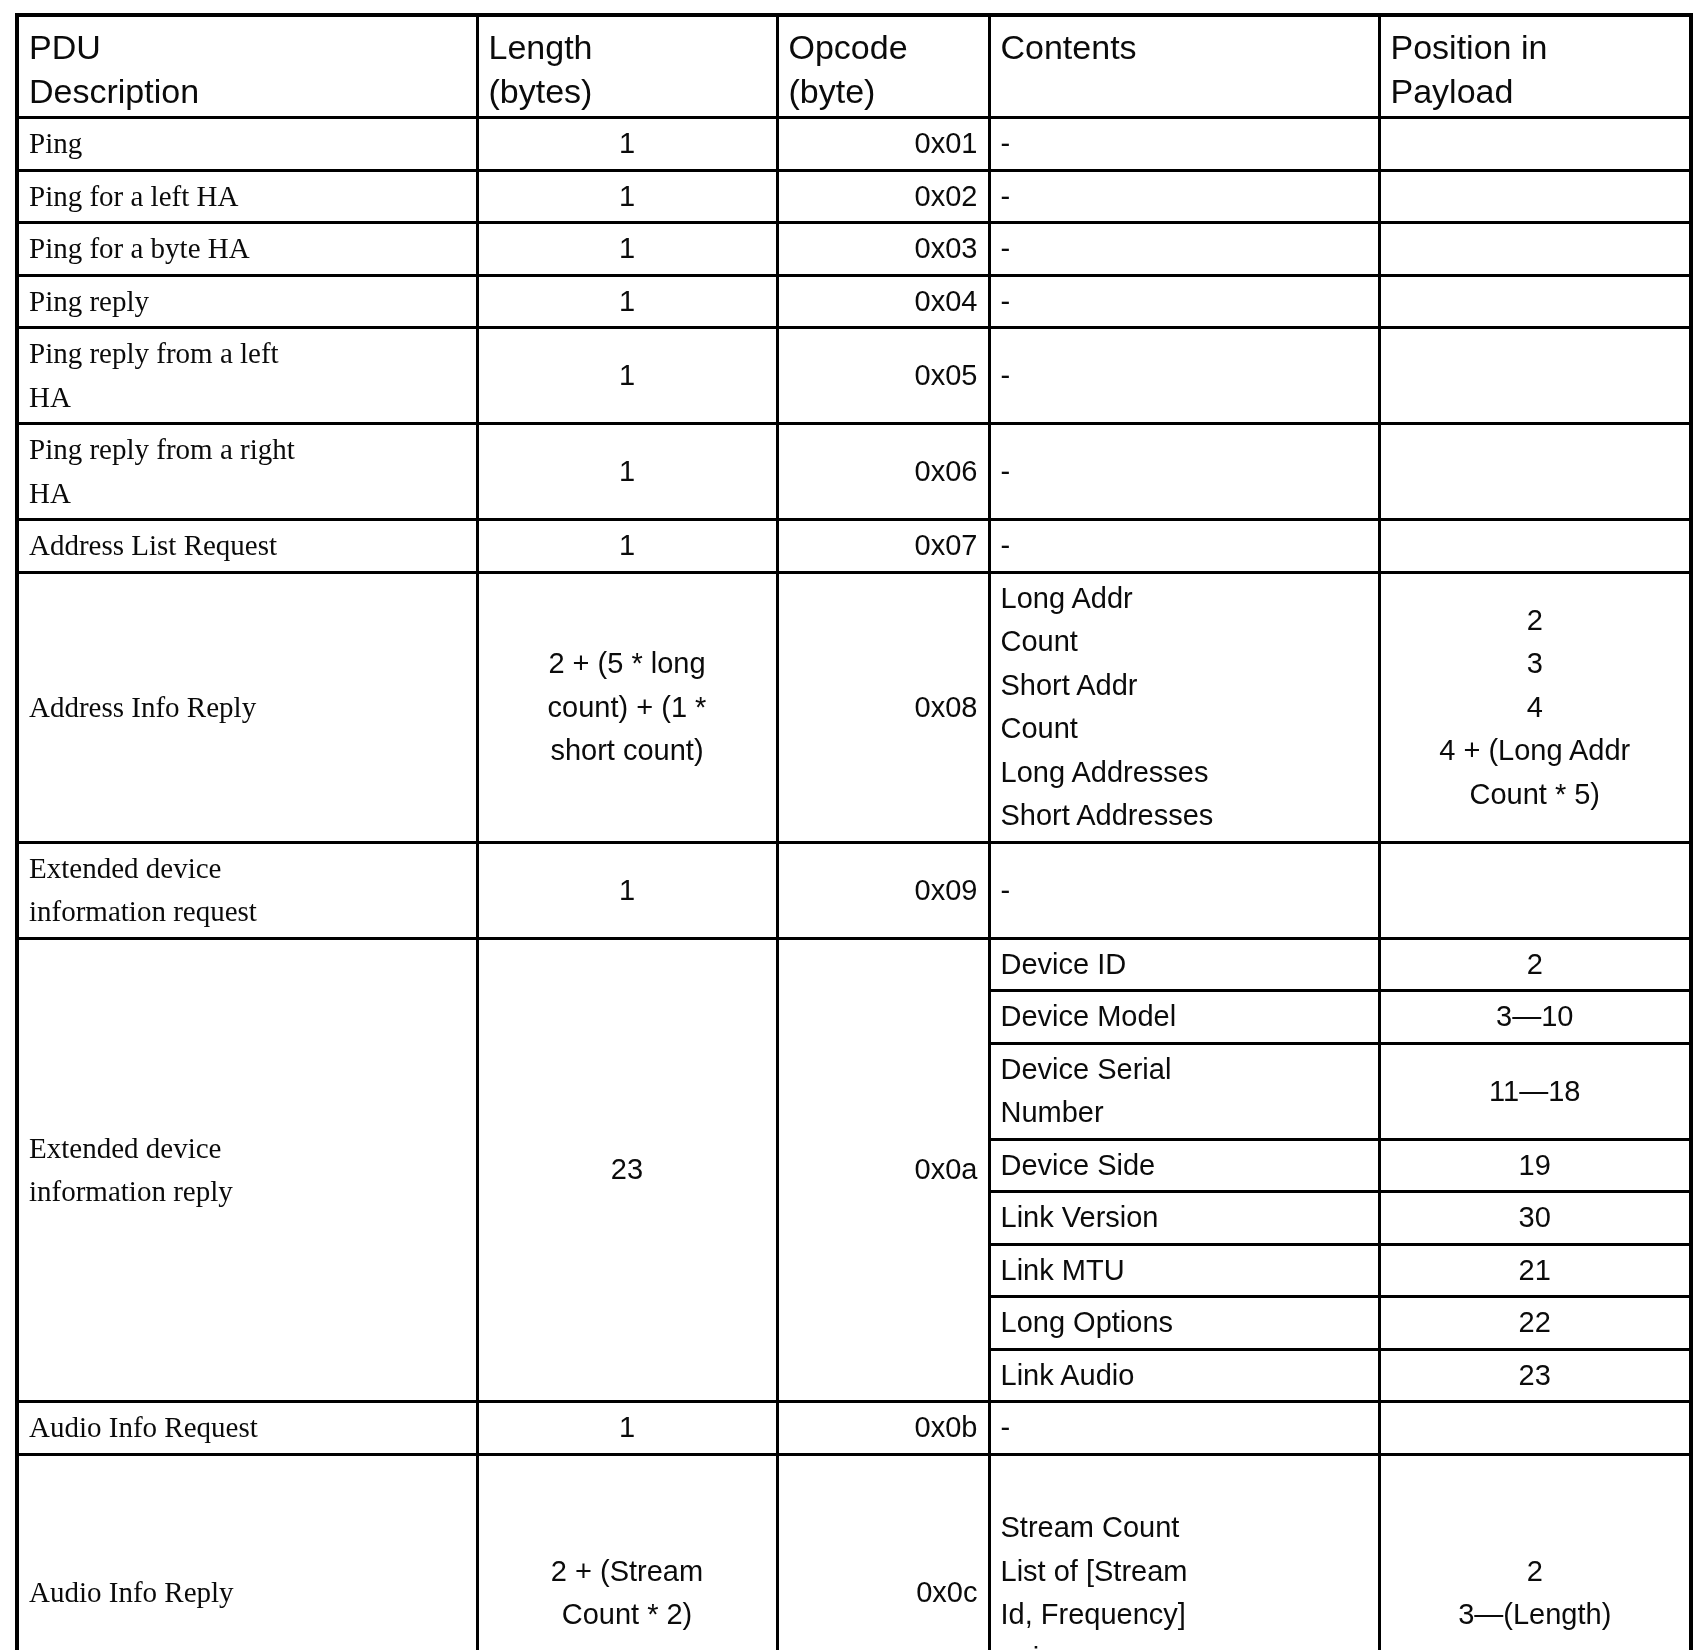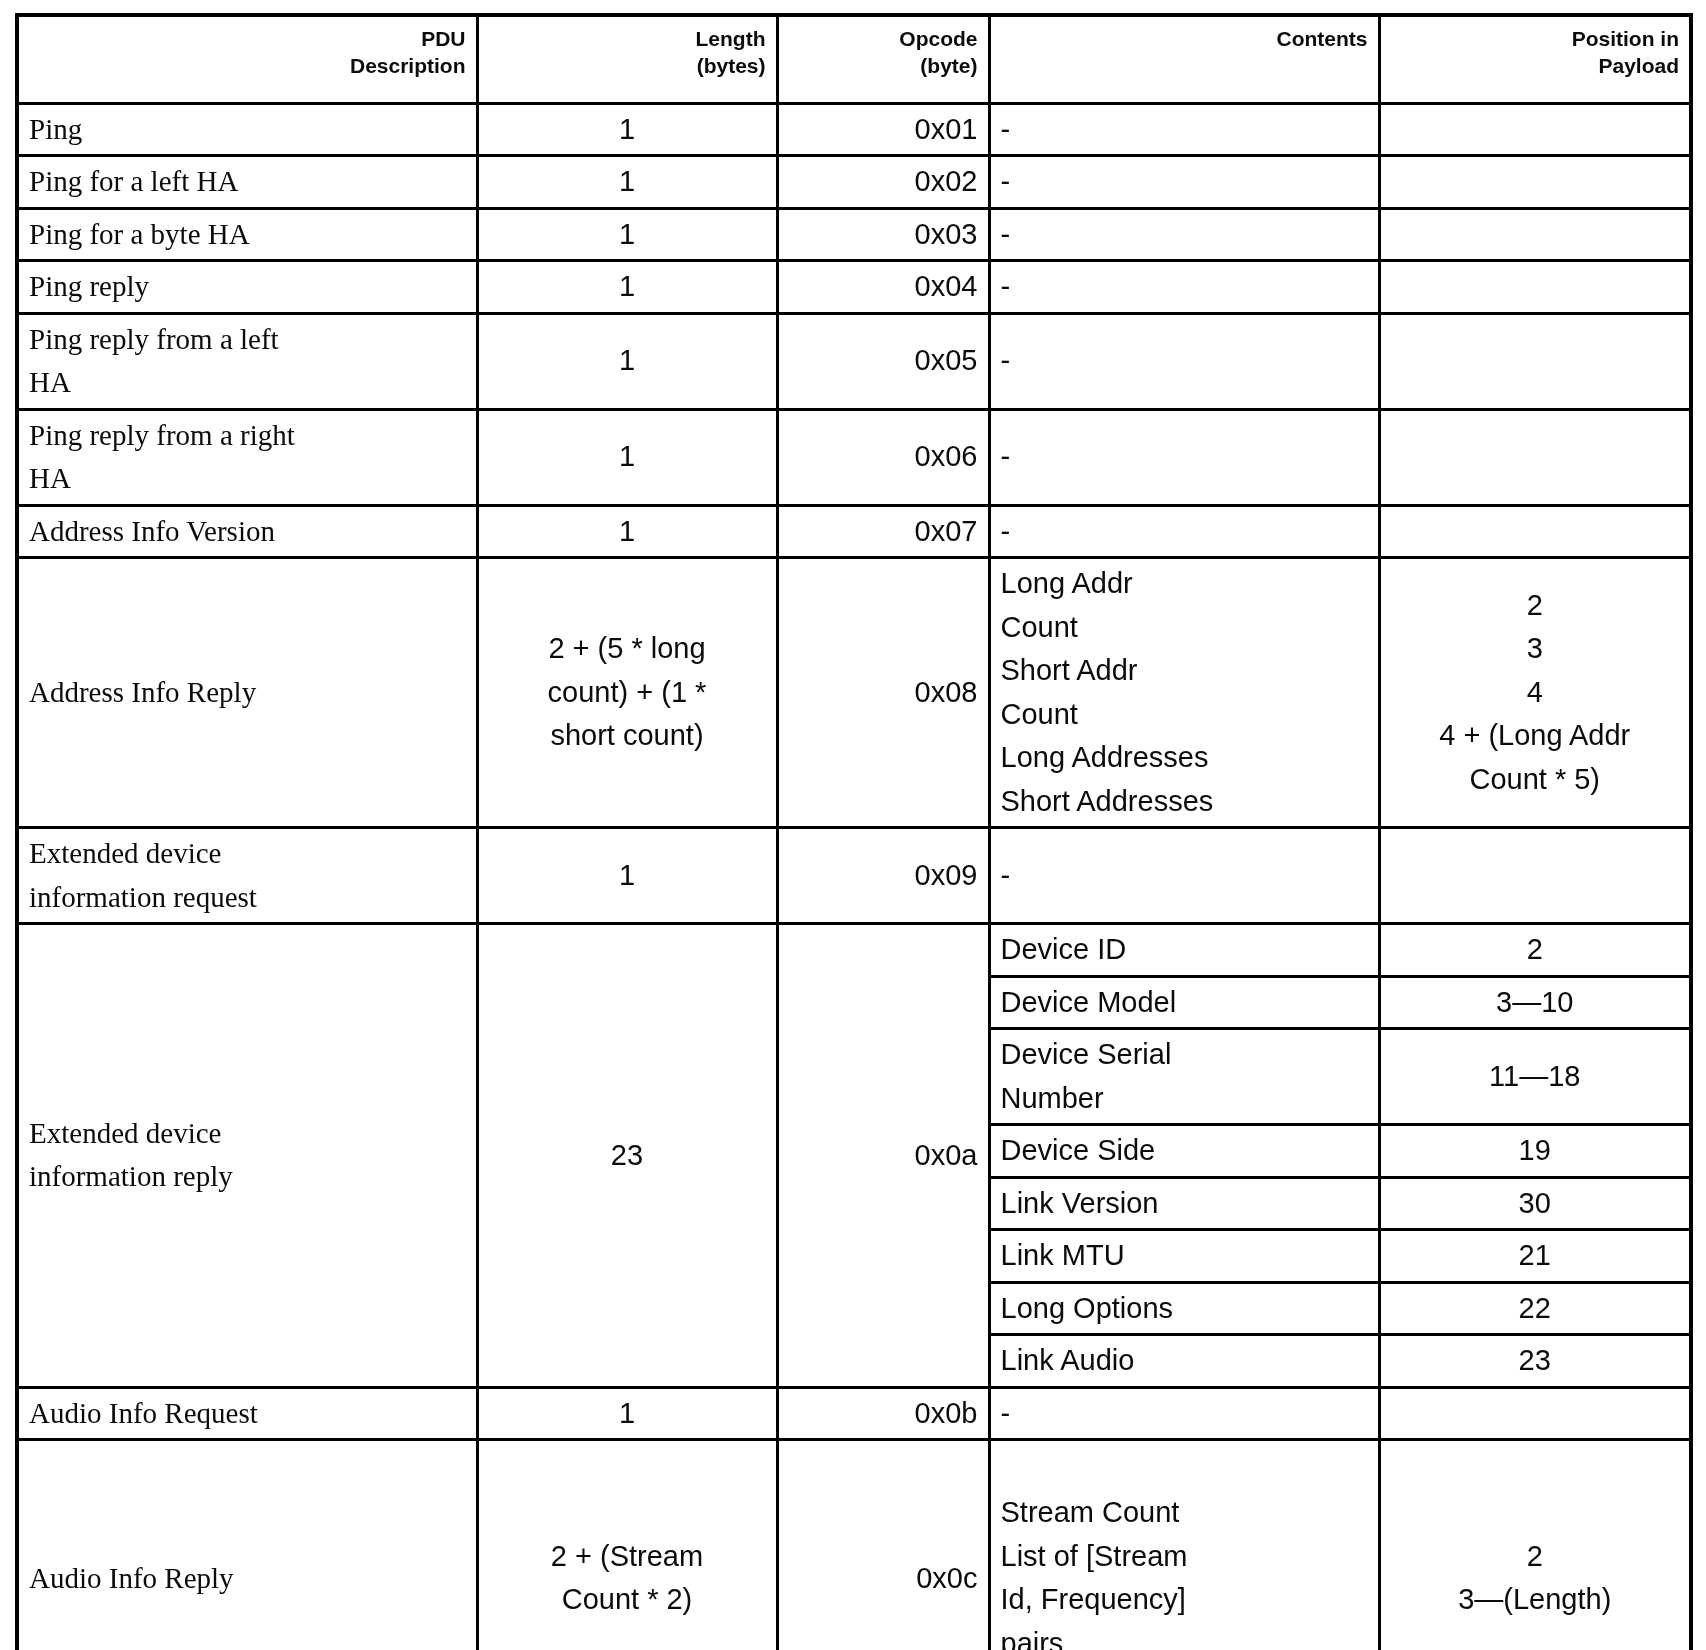--- a/index.html
+++ b/index.html
@@ -27,24 +27,24 @@
     border: 3px solid #000;
     box-sizing: border-box;
     font-size: 29px;
     line-height: 1.5;
     padding: 3px 10px;
     vertical-align: middle;
     white-space: pre-line;
     overflow: hidden;
   }
   table.pdu-table th {
-    font-weight: bold;
-    font-size: 21px;
+    font-weight: normal;
+    font-size: 34px;
     line-height: 1.3;
-    text-align: right;
+    text-align: left;
     vertical-align: top;
     padding-top: 8px;
   }
   td.c1 { text-align: left; font-family: Liberation Serif, serif; }
   td.c2 { text-align: center; }
   td.c3 { text-align: right; }
   td.c4 { text-align: left; }
   td.c5 { text-align: center; }
   td.top { vertical-align: top; }
 </style>
@@ -118,21 +118,21 @@
     <tr style="height:94px">
       <td class="c1">Ping reply from a right
 HA</td>
       <td class="c2">1</td>
       <td class="c3">0x06</td>
       <td class="c4">-</td>
       <td class="c5"></td>
     </tr>
 
     <tr style="height:47px">
-      <td class="c1">Address Info Version</td>
+      <td class="c1">Address List Request</td>
       <td class="c2">1</td>
       <td class="c3">0x07</td>
       <td class="c4">-</td>
       <td class="c5"></td>
     </tr>
 
     <tr style="height:262px">
       <td class="c1 top">Address Info Reply</td>
       <td class="c2">2 + (5 * long
 count) + (1 *

